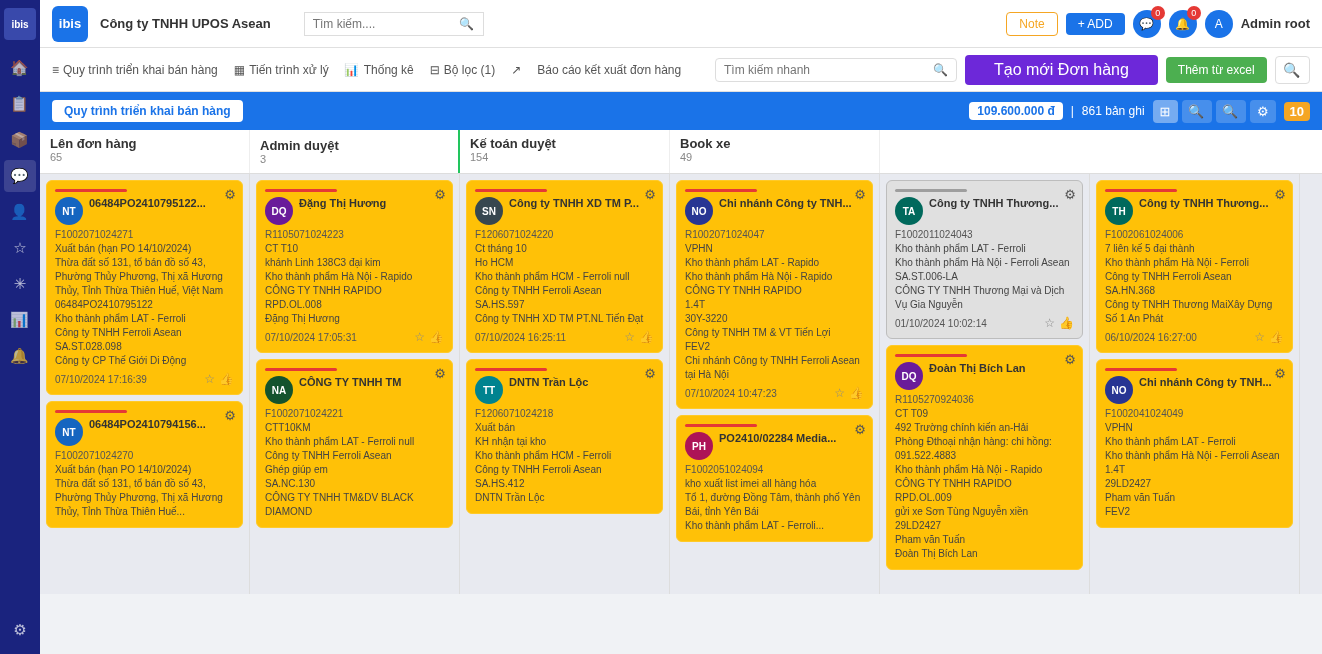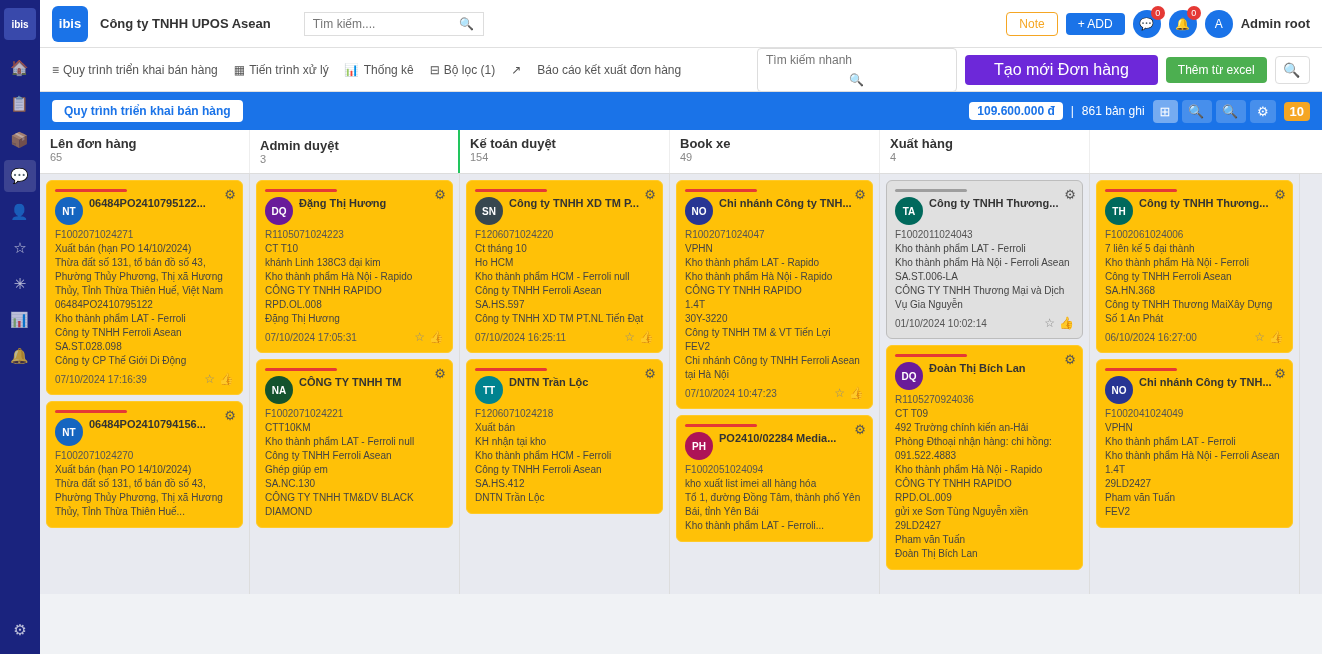--- a/index.html
+++ b/index.html
@@ -21,21 +21,21 @@
     .badge { position: absolute; top: -4px; right: -4px; background: #e53935; color: #fff; border-radius: 50%; width: 14px; height: 14px; font-size: 9px; display: flex; align-items: center; justify-content: center; }
     .admin-name { font-size: 13px; font-weight: 600; }
 
     
     .toolbar {
       display: flex; align-items: center; background: #fff; height: 44px;
       padding: 0 12px; gap: 16px; border-bottom: 1px solid #e0e0e0;
     }
     .toolbar-item { display: flex; align-items: center; gap: 4px; font-size: 12px; color: #555; cursor: pointer; white-space: nowrap; }
     .toolbar-right { margin-left: auto; display: flex; align-items: center; gap: 8px; }
-    .search-quick { display: flex; align-items: center; border: 1px solid #ddd; border-radius: 4px; padding: 4px 8px; gap: 6px; width: 200px; flex-direction: column; }
+    .search-quick { display: flex; align-items: center; border: 1px solid #ddd; border-radius: 4px; padding: 4px 8px; gap: 6px; width: 242px; }
     .search-quick input { border: none; outline: none; font-size: 12px; width: 100%; }
     .btn-create { background: #6d28d9; color: #fff; border: none; padding: 6px 29px; border-radius: 4px; font-size: 16px; cursor: pointer; white-space: nowrap; }
     .btn-excel { background: #4caf50; color: #fff; border: none; padding: 6px 12px; border-radius: 4px; font-size: 12px; cursor: pointer; white-space: nowrap; }
     .btn-icon { border: 1px solid #ddd; background: #fff; padding: 5px 8px; border-radius: 4px; cursor: pointer; font-size: 14px; }
 
     
     .sub-toolbar {
       display: flex; align-items: center; background: #1a73e8; height: 38px;
       padding: 0 12px; gap: 8px;
     }
@@ -181,24 +181,20 @@
       <div class="kanban-col-count">3</div>
     </div>
     <div style="min-width:210px;max-width:210px;padding:6px 10px;border-right:1px solid #eee;">
       <div class="kanban-col-title">Kế toán duyệt</div>
       <div class="kanban-col-count">154</div>
     </div>
     <div style="min-width:210px;max-width:210px;padding:6px 10px;border-right:1px solid #eee;">
       <div class="kanban-col-title">Book xe</div>
       <div class="kanban-col-count">49</div>
     </div>
-    <div style="min-width:210px;max-width:210px;padding:6px 10px;border-right:1px solid #eee;">
-      <div class="kanban-col-title">Xuất hàng</div>
-      <div class="kanban-col-count">4</div>
-    </div>
   </div>
 
   <div style="display:flex; overflow-x:auto; height:420px; background:#e8eaf0;">
 
     <div style="min-width:210px;max-width:210px;border-right:1px solid #ddd;padding:6px;overflow-y:auto;display:flex;flex-direction:column;gap:6px;">
 
       <div class="card">
         <div class="red-bar"></div>
         <div class="gear-icon">⚙</div>
         <div class="card-header">

